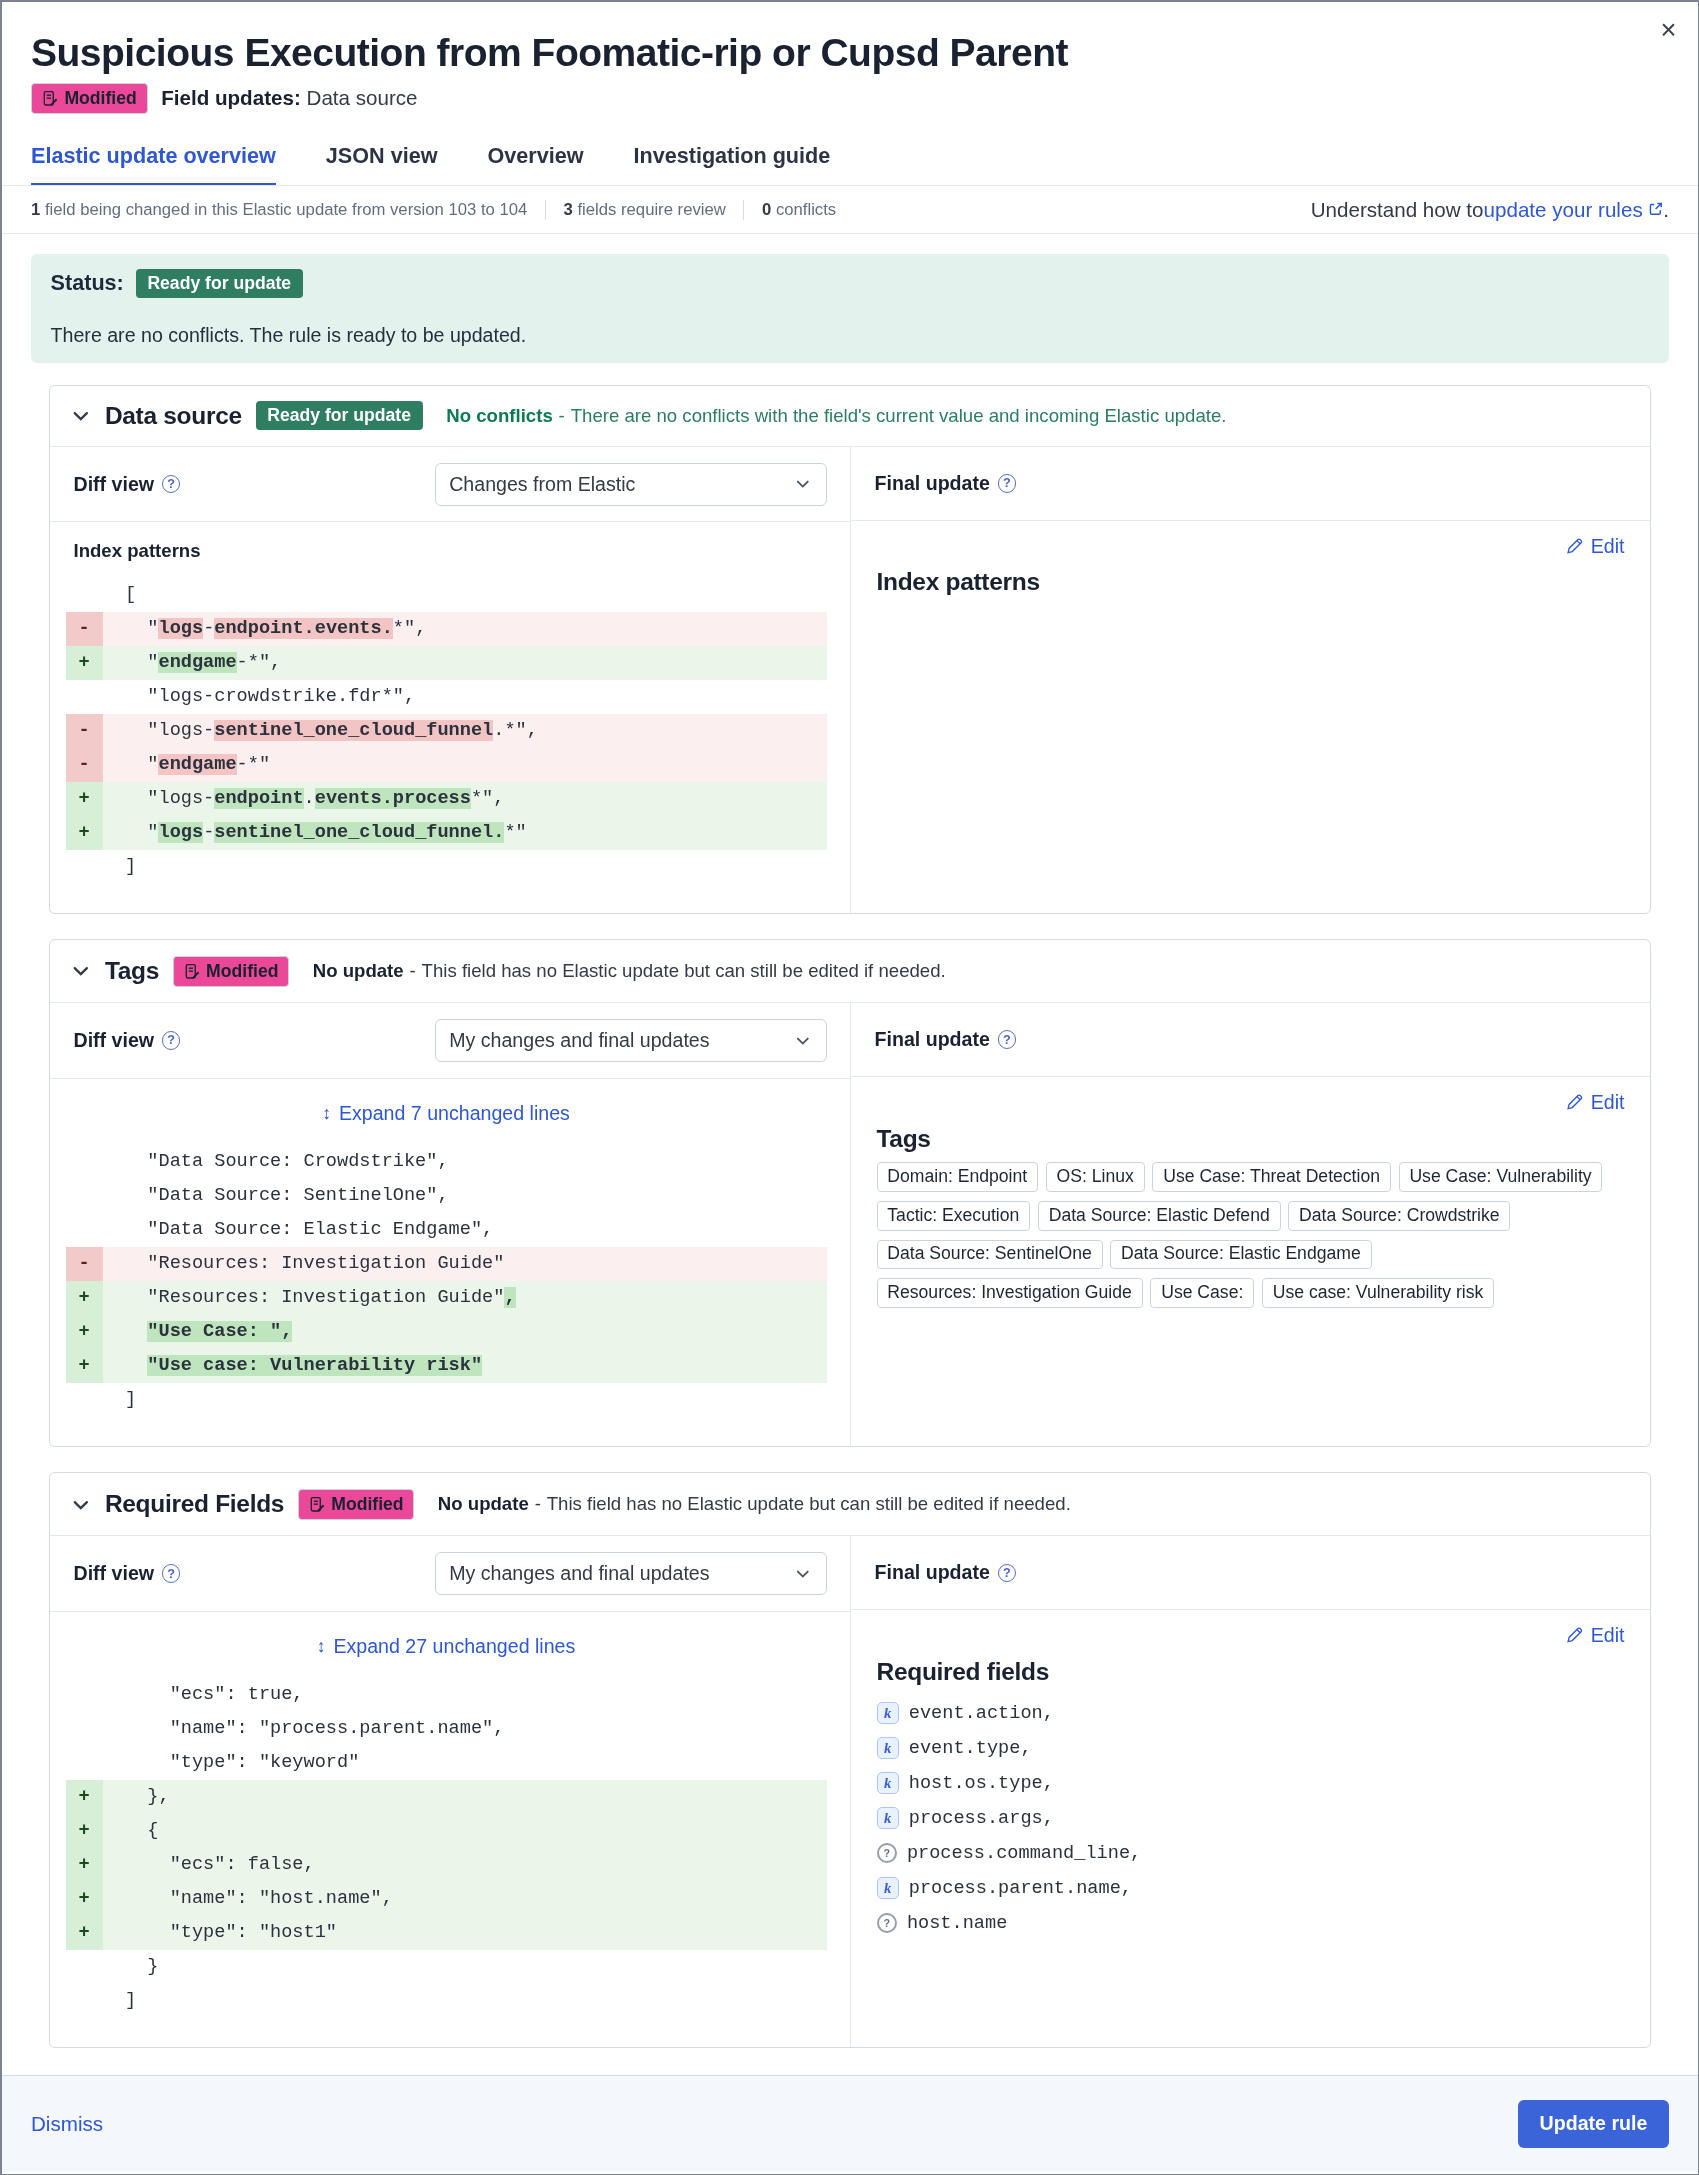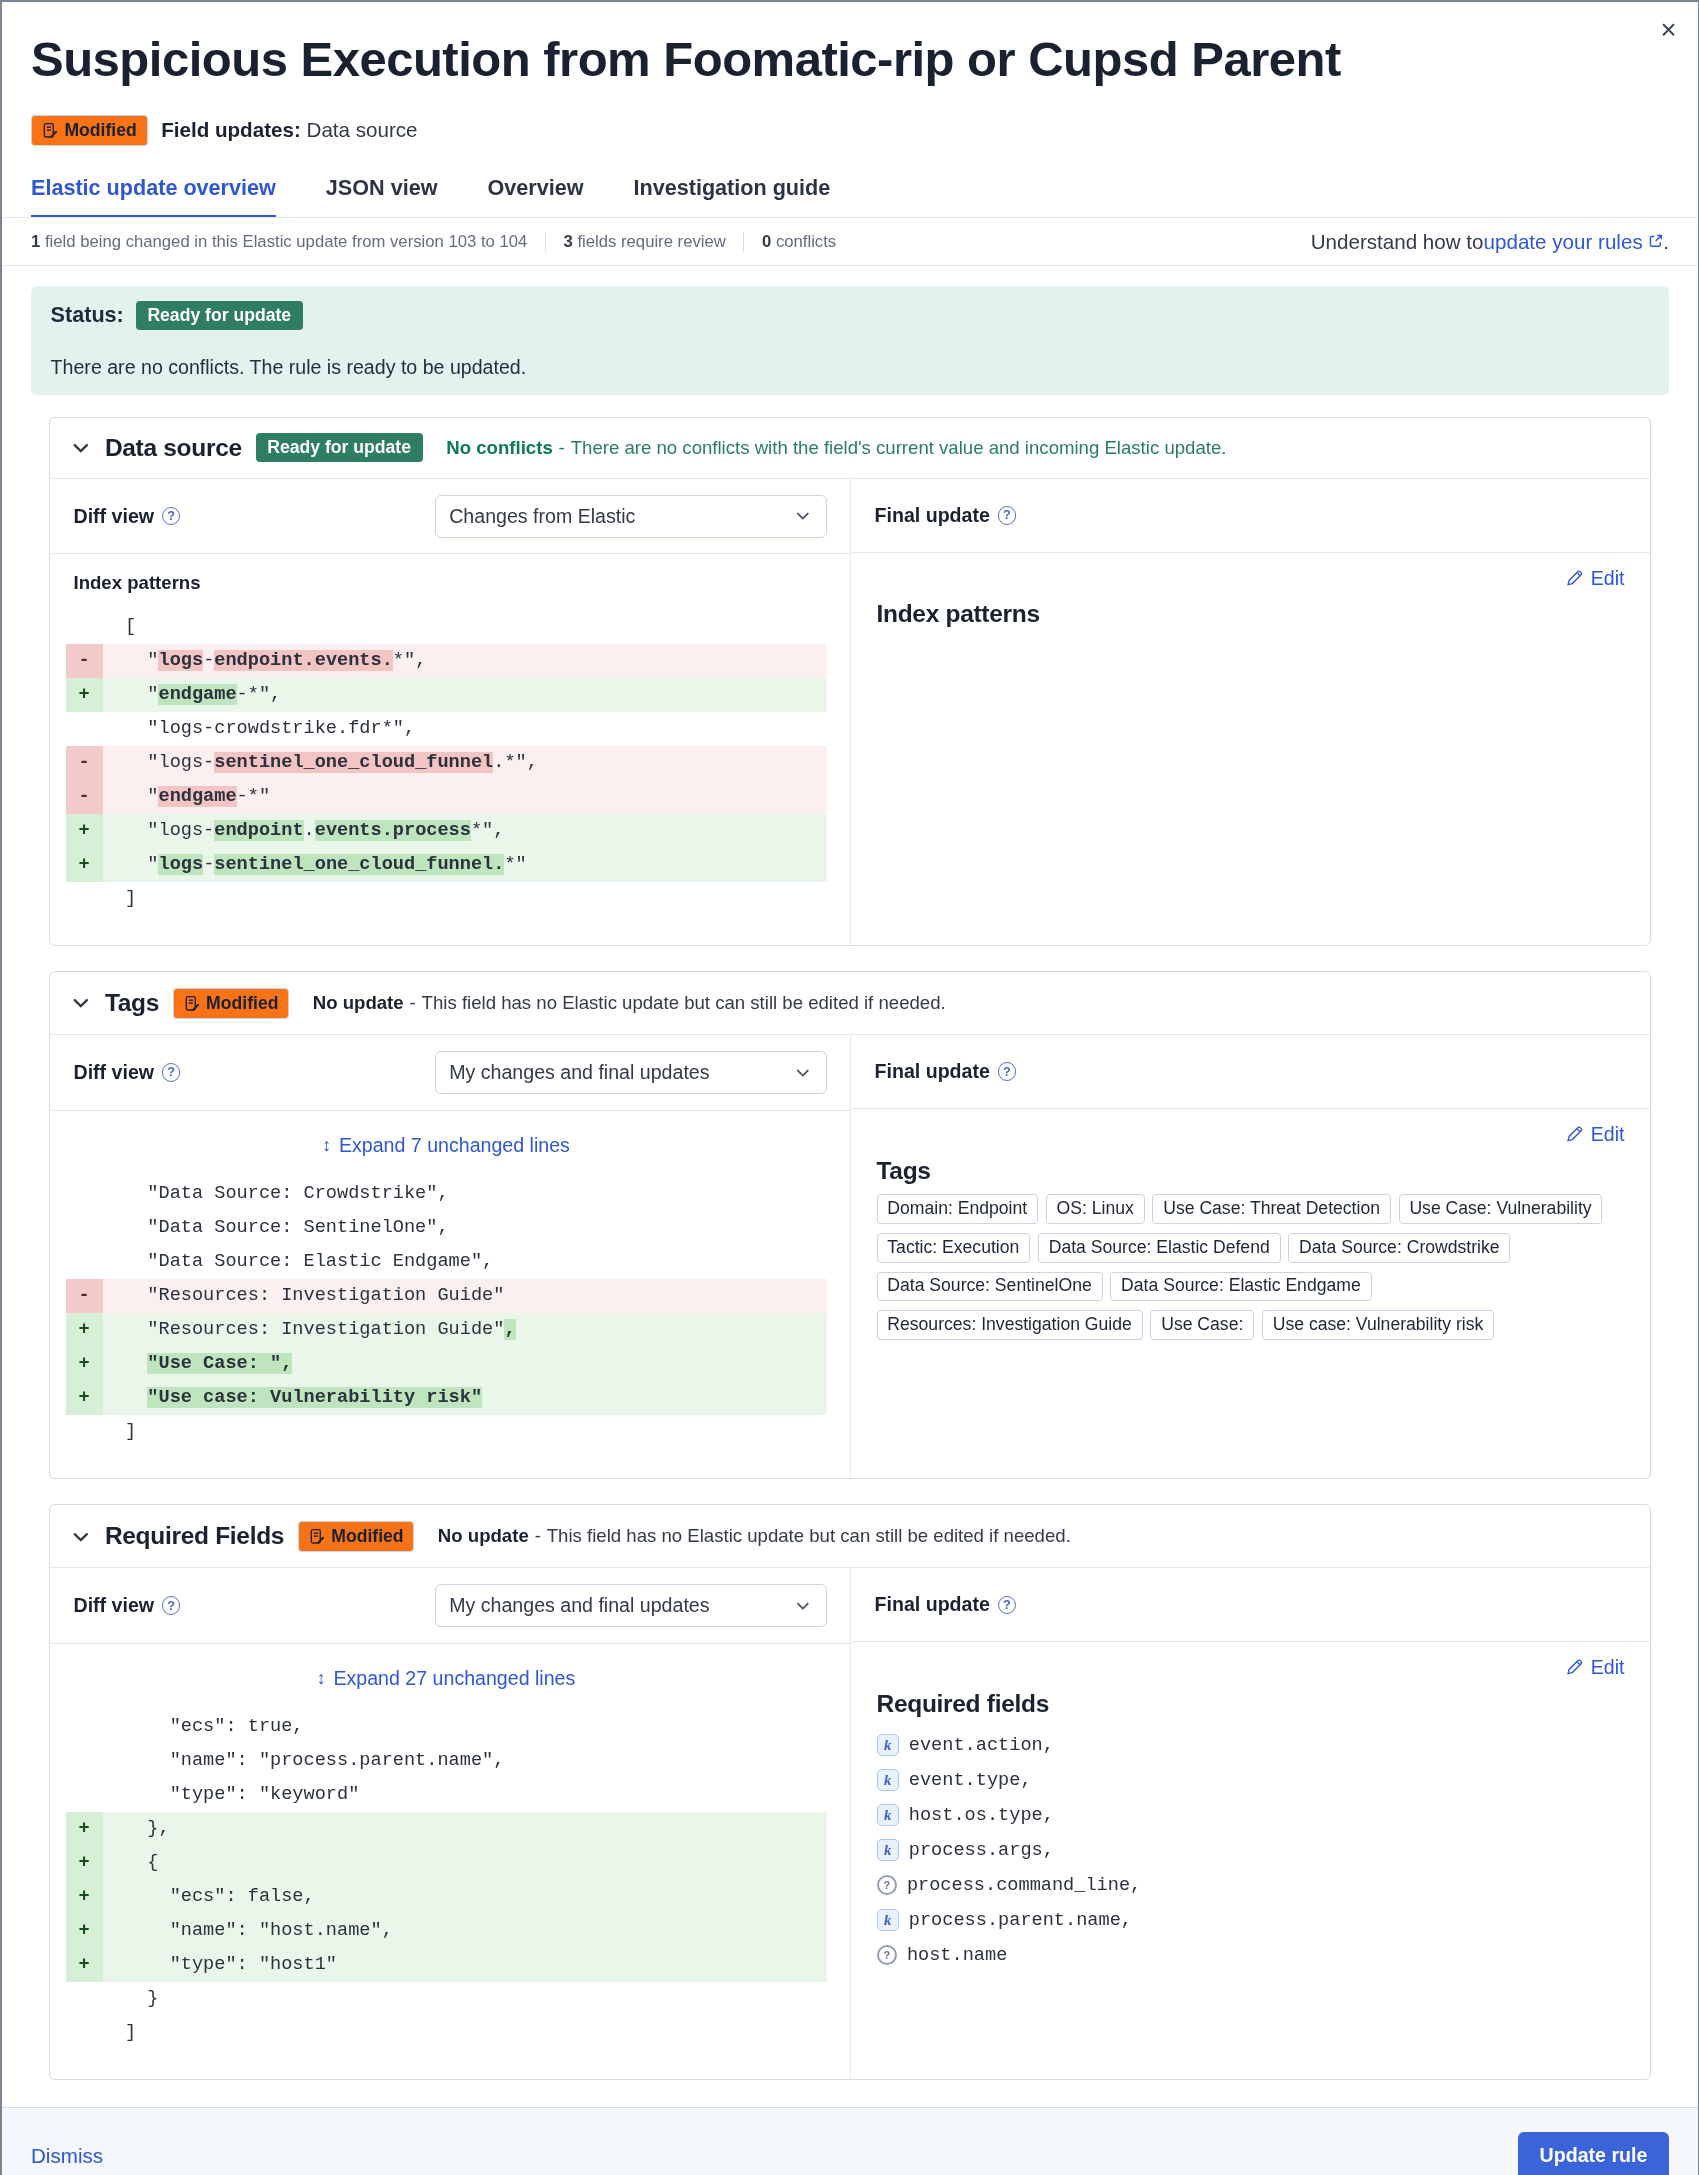--- a/index.html
+++ b/index.html
@@ -7,27 +7,27 @@
   body {
     width: 1700px; min-height: 2176px; margin: 0 auto;
     border: 2px solid #7c8494;
     font-family: "Liberation Sans", sans-serif;
     color: #343a46; position: relative;
   }
 
   
   .dialog-header { padding: 29px 29px 0 29px; position: relative; }
   .close-btn { position:absolute; top:13.7px; right:21.6px; font-size:27.4px; line-height:27.4px; color:#3a4151; cursor:pointer; }
-  .rule-title { font-size:49px; font-weight:bold; color:#1a2130; letter-spacing:-0.5px; margin-bottom:28px; }
+  .rule-title { font-size:39px; font-weight:bold; color:#1a2130; letter-spacing:-0.5px; margin-bottom:8px; }
   .meta-row { font-size:20.6px; color:#343a46; margin-bottom:15.7px; display:flex; align-items:center; gap:6.9px; }
   .meta-row b { color:#1a2130; }
   .sev-dot { width:12.7px; height:12.7px; border-radius:50%; background:#c9813a; display:inline-block; margin:0 2px 0 5.9px; }
   .modified-row { display:flex; align-items:center; gap:13.7px; margin-bottom:23.5px; }
   .modified-badge { display:inline-flex; align-items:center; gap:5.9px; border:1px solid #cbd3e3; border-radius:3.9px;
-    padding:3.9px 9.8px; font-size:17.6px; font-weight:bold; color:#1a2130; background:#f97316; }
+    padding:3.9px 9.8px; font-size:17.6px; font-weight:bold; color:#1a2130; background:#ec4899; }
   .modified-badge svg { width:16.7px; height:16.7px; color:#1a2130; }
   .field-updates { font-size:20.6px; }
   .field-updates b { color:#1a2130; }
 
   
   .tabs { display:flex; gap:50px; padding:5.9px 29px 0 29px; }
   .tab { font-size:21.6px; font-weight:bold; color:#2c3344; padding-bottom:13.7px; cursor:pointer; border-bottom:2.9px solid transparent; }
   .tab.active { color:#2e57d1; border-bottom-color:#2e57d1; }
 
   

